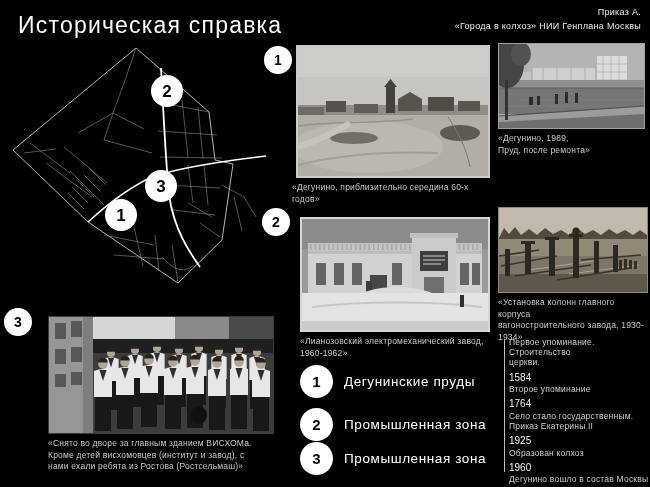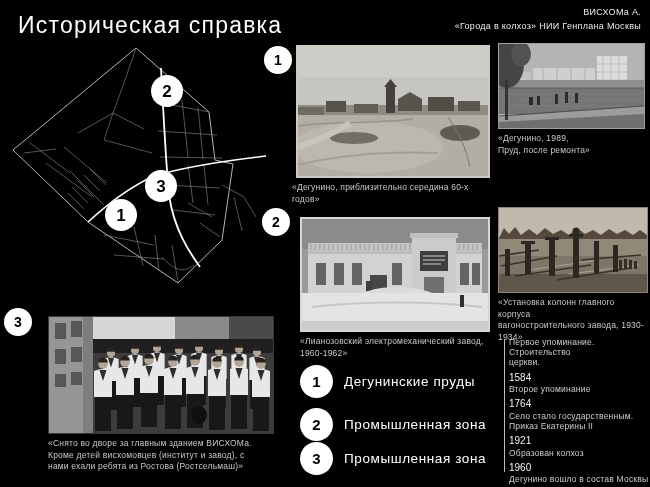--- a/index.html
+++ b/index.html
@@ -46,21 +46,21 @@
   #marker-l3{left:300px;top:442px;} #label-l3{left:344px;top:451px;}
 </style>
 </head>
 <body>
 
 <div class="slide">
 
   <div class="title">Историческая справка</div>
 
   <div class="credits">
-    <div>ВИСХОМа А.</div>
+    <div>Приказ А.</div>
     <div>«Города в колхоз» НИИ Генплана Москвы</div>
   </div>
 
   <div class="map">
     <svg viewBox="0 0 255 245" preserveAspectRatio="none">
       <path d="M124,3 L197,67 L203,115 L221,119 L210,195 L166,238 L76,177 L1,105 Z" fill="none" stroke="#b5b5b5" stroke-width="1"></path>
       <g fill="none" stroke="#8f8f8f" stroke-width="0.6">
         <path d="M124,3 L112,38 L101,68 L92,95"></path>
         <path d="M101,68 L66,88"></path>
           <path d="M101,68 L132,84"></path>
@@ -343,21 +343,21 @@
     <div class="tl-event">
       <div class="tl-year">1584</div>
       <div class="tl-text">Второе упоминание</div>
     </div>
     <div class="tl-event">
       <div class="tl-year">1764</div>
       <div class="tl-text">Село стало государственным.
 Приказ Екатерины II</div>
     </div>
     <div class="tl-event">
-      <div class="tl-year">1921</div>
+      <div class="tl-year">1925</div>
       <div class="tl-text">Образован колхоз</div>
     </div>
     <div class="tl-event">
       <div class="tl-year">1960</div>
       <div class="tl-text">Дегунино вошло в состав Москвы</div>
     </div>
   </div>
 
 </div>
 

